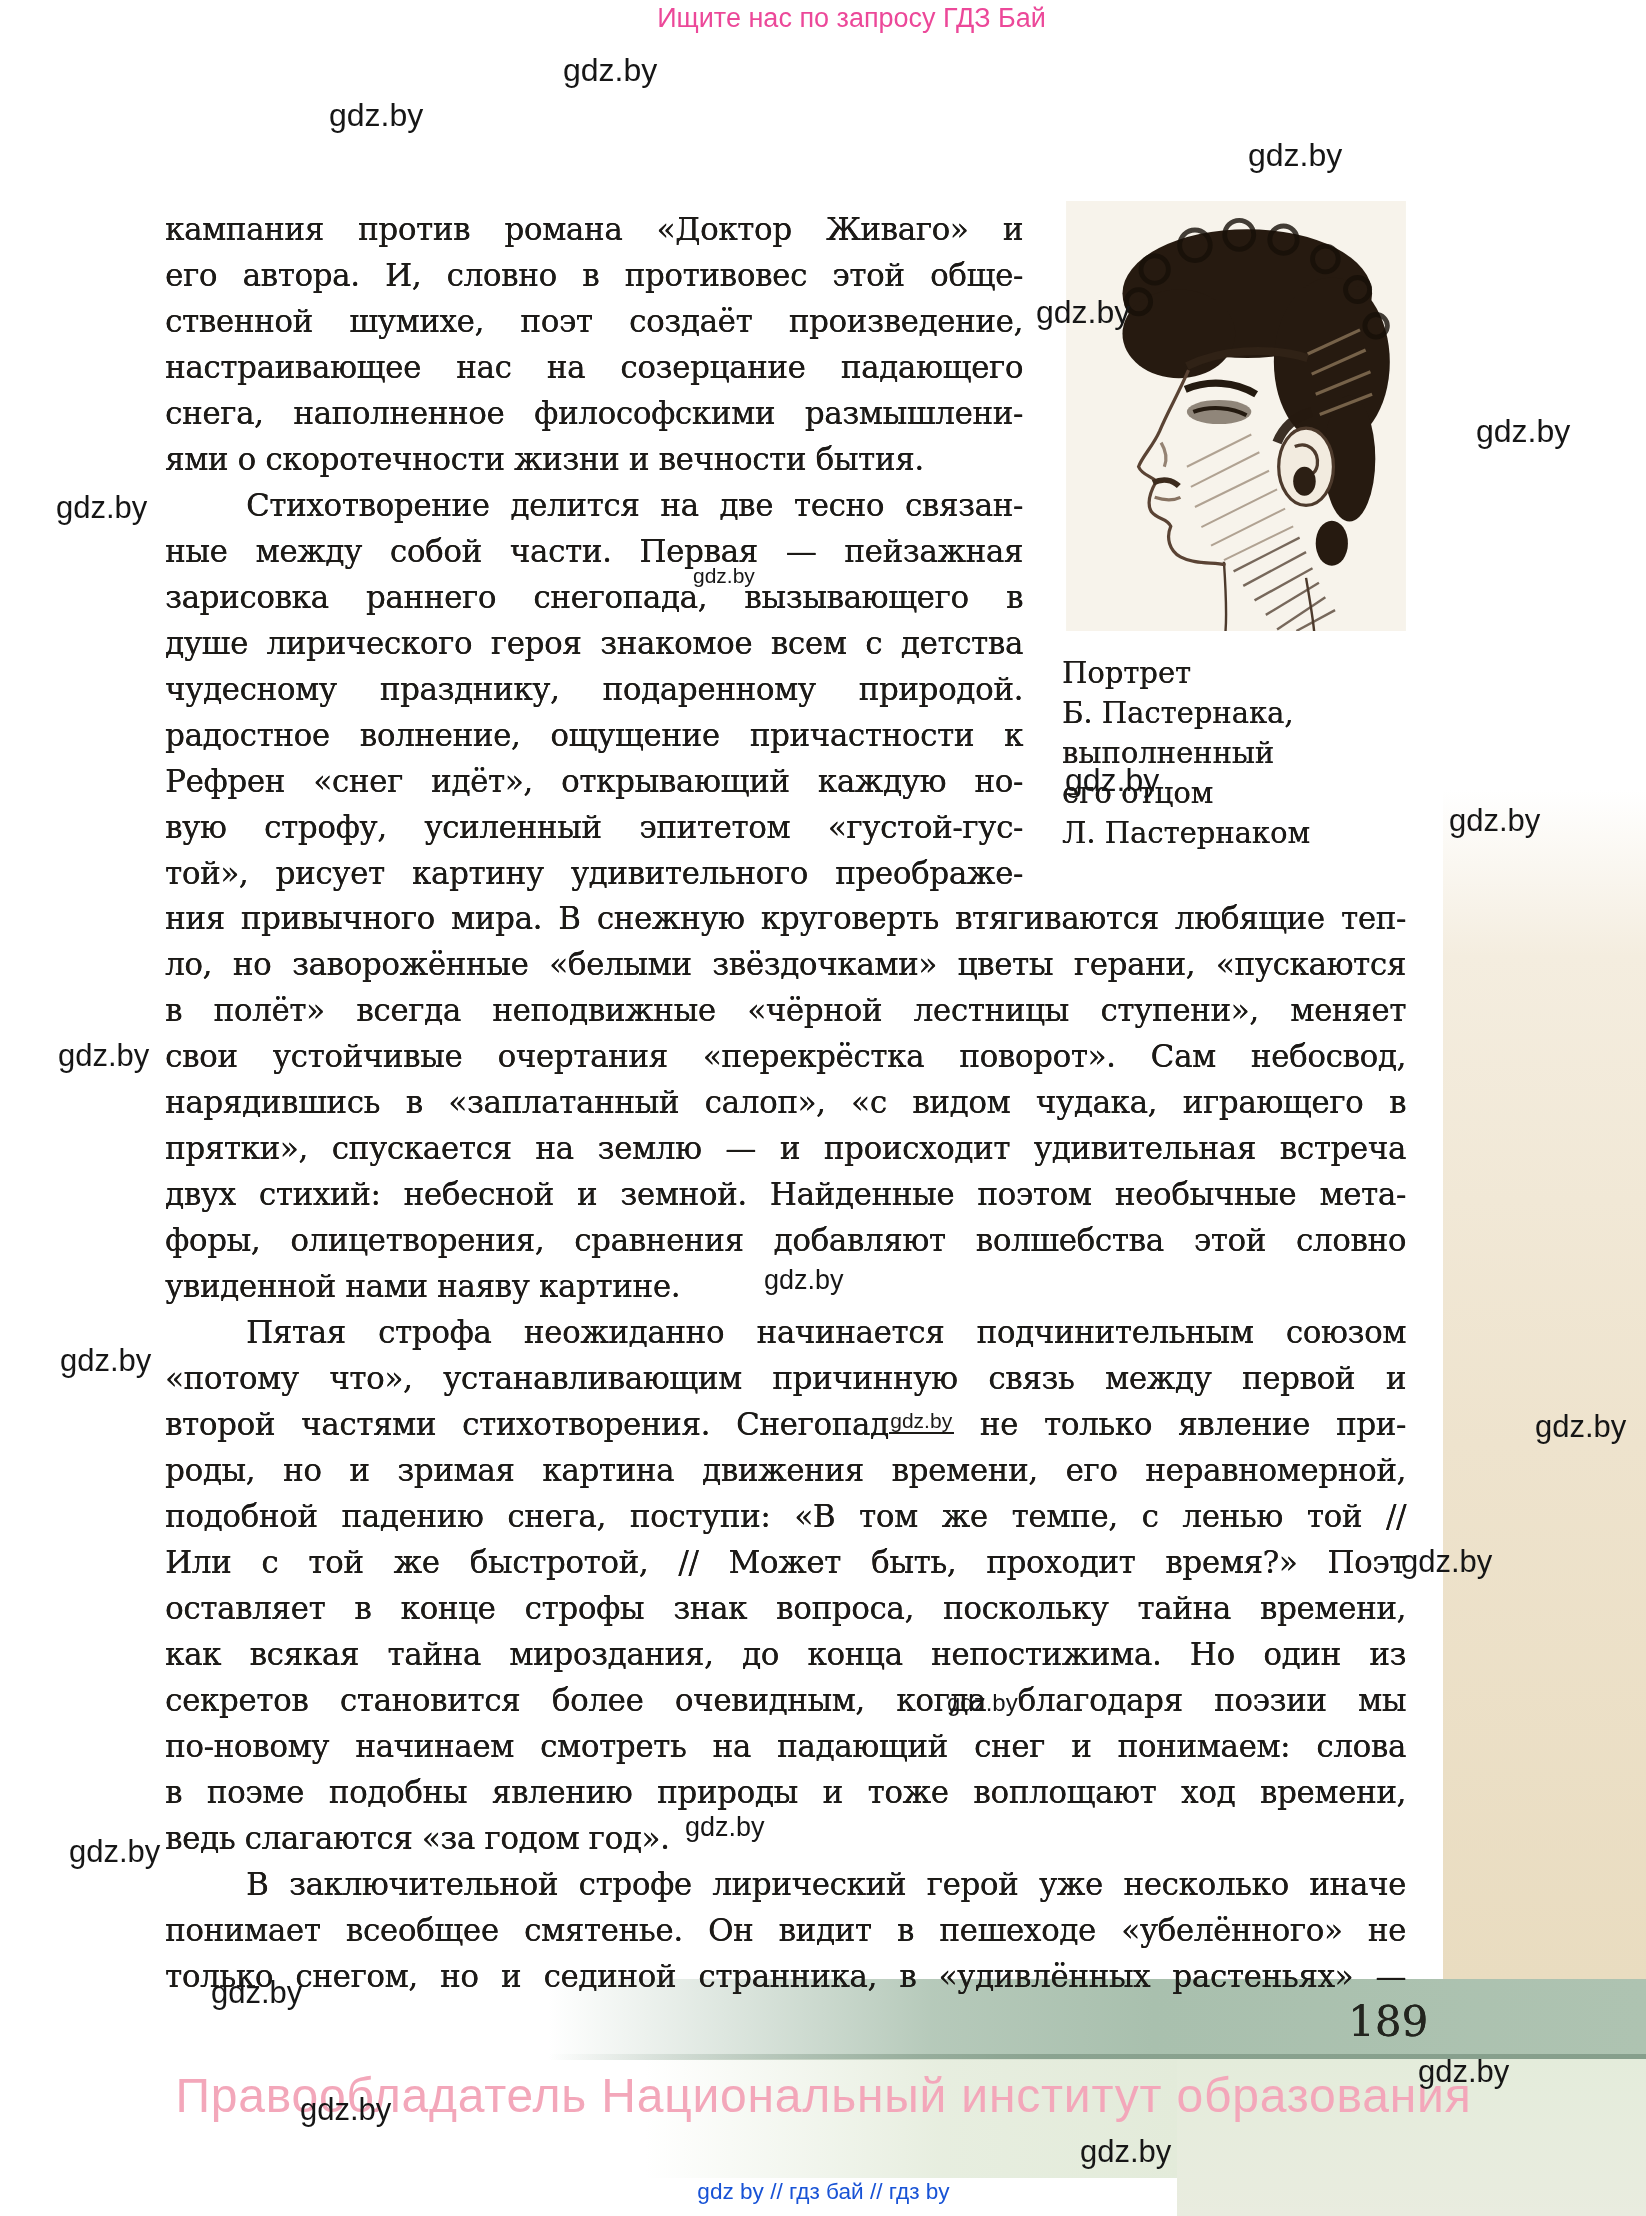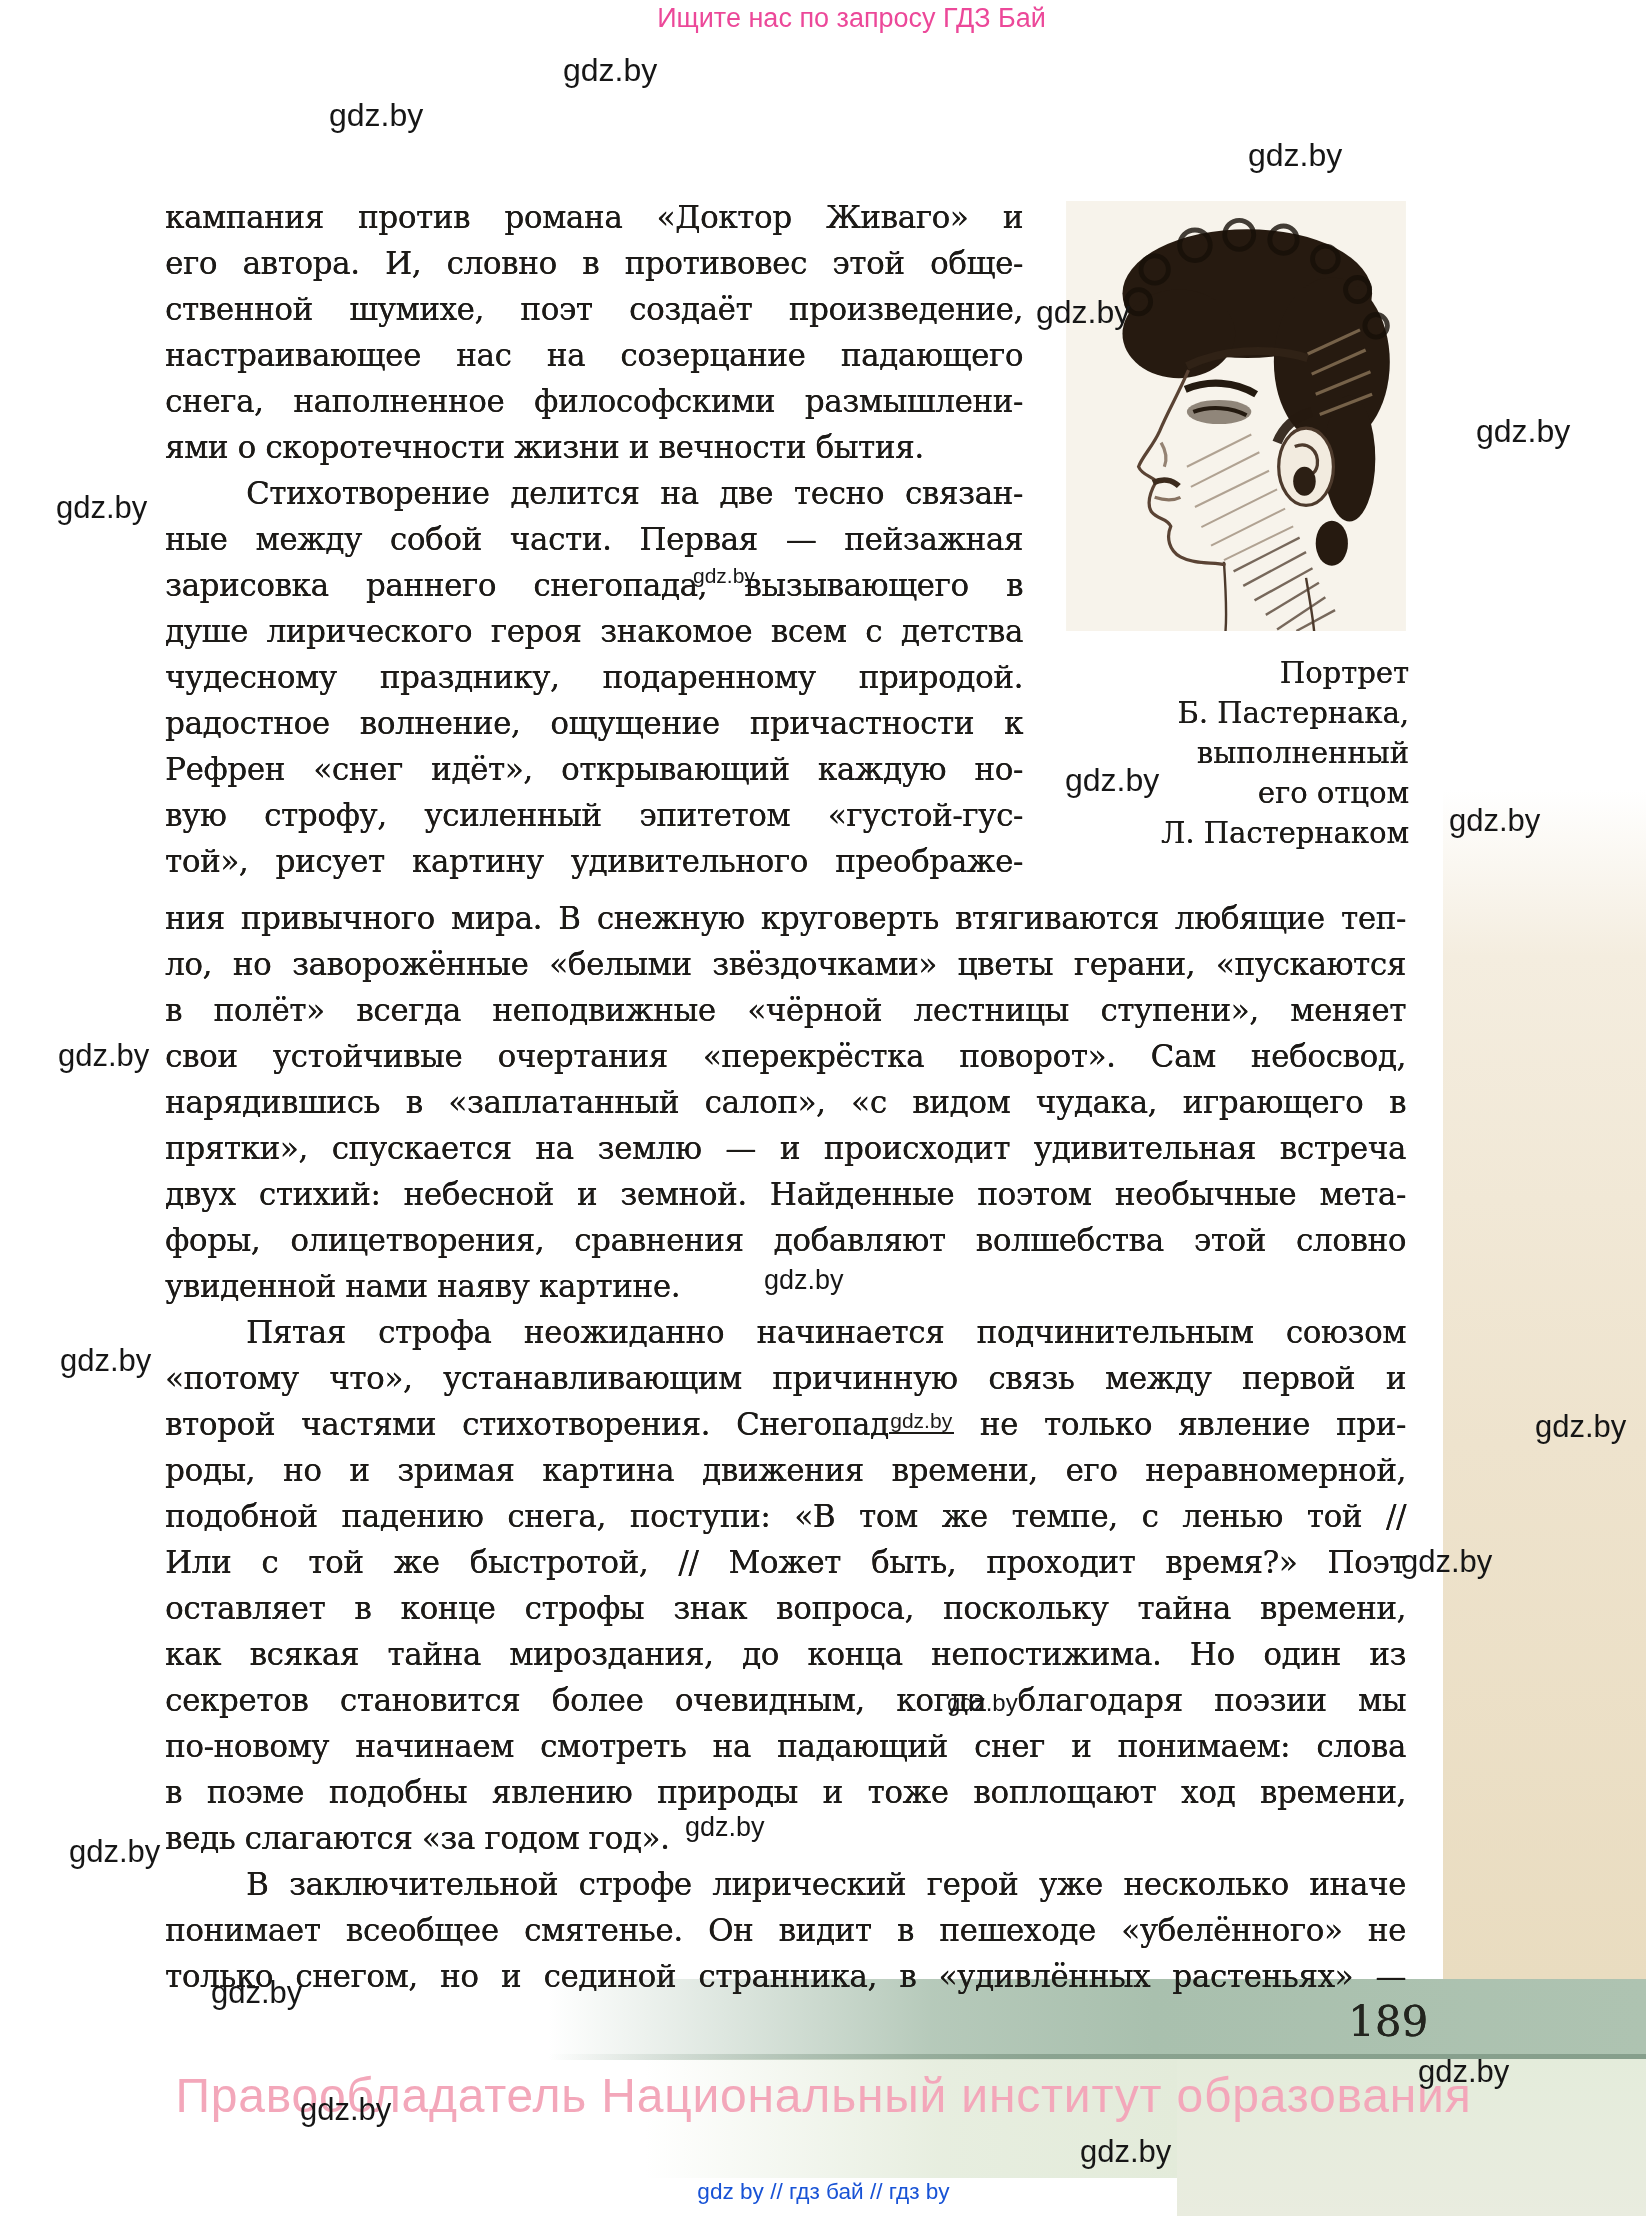--- a/index.html
+++ b/index.html
@@ -30,34 +30,34 @@
     background:linear-gradient(to right, rgba(227,235,218,0) 0%, rgba(227,235,218,.85) 55%, #e3ebda 100%);
     z-index:0;
   }
   .band-light-right{
     position:absolute;left:1177px;right:0;top:2059px;height:157px;
     background:linear-gradient(180deg,#e4ecdb 0%, #e9ecdf 100%);
     z-index:0;
   }
   
   .col{position:absolute;z-index:1;color:#1c1a17;}
-  #col-narrow{left:165px;top:194px;width:858px;}
+  #col-narrow{left:165px;top:206px;width:858px;}
   #col-wide{left:165px;top:895px;width:1241px;}
   .line{
     width:100%;height:46px;line-height:46px;
     font-size:31px;letter-spacing:-0.4px;
     text-align:justify;text-align-last:justify;
     text-shadow:0.2px 0 0 currentColor;
     white-space:normal;
   }
   .line.nj{text-align-last:left;}
   .line.ind{text-indent:81px;}
   
   #portrait{position:absolute;left:1066px;top:201px;width:340px;height:430px;z-index:1;}
-  #caption{position:absolute;left:1062px;top:653px;width:347px;z-index:1;text-align:right;color:#1c1a17;}
+  #caption{position:absolute;left:1062px;top:653px;width:347px;z-index:1;text-align:left;color:#1c1a17;}
   .cap-line{height:40px;line-height:40px;font-size:29px;text-shadow:0.2px 0 0 currentColor;}
   
   .green-header{
     position:absolute;top:3.2px;left:0;width:100%;text-align:center;
     font-family:"Liberation Sans", sans-serif;font-size:27px;z-index:3;
   }
   .page-number{
     position:absolute;left:1348px;top:1997px;
     font-family:"DejaVu Serif", serif;font-size:42px;color:#23251f;z-index:2;
     text-shadow:0.2px 0 0 currentColor;

